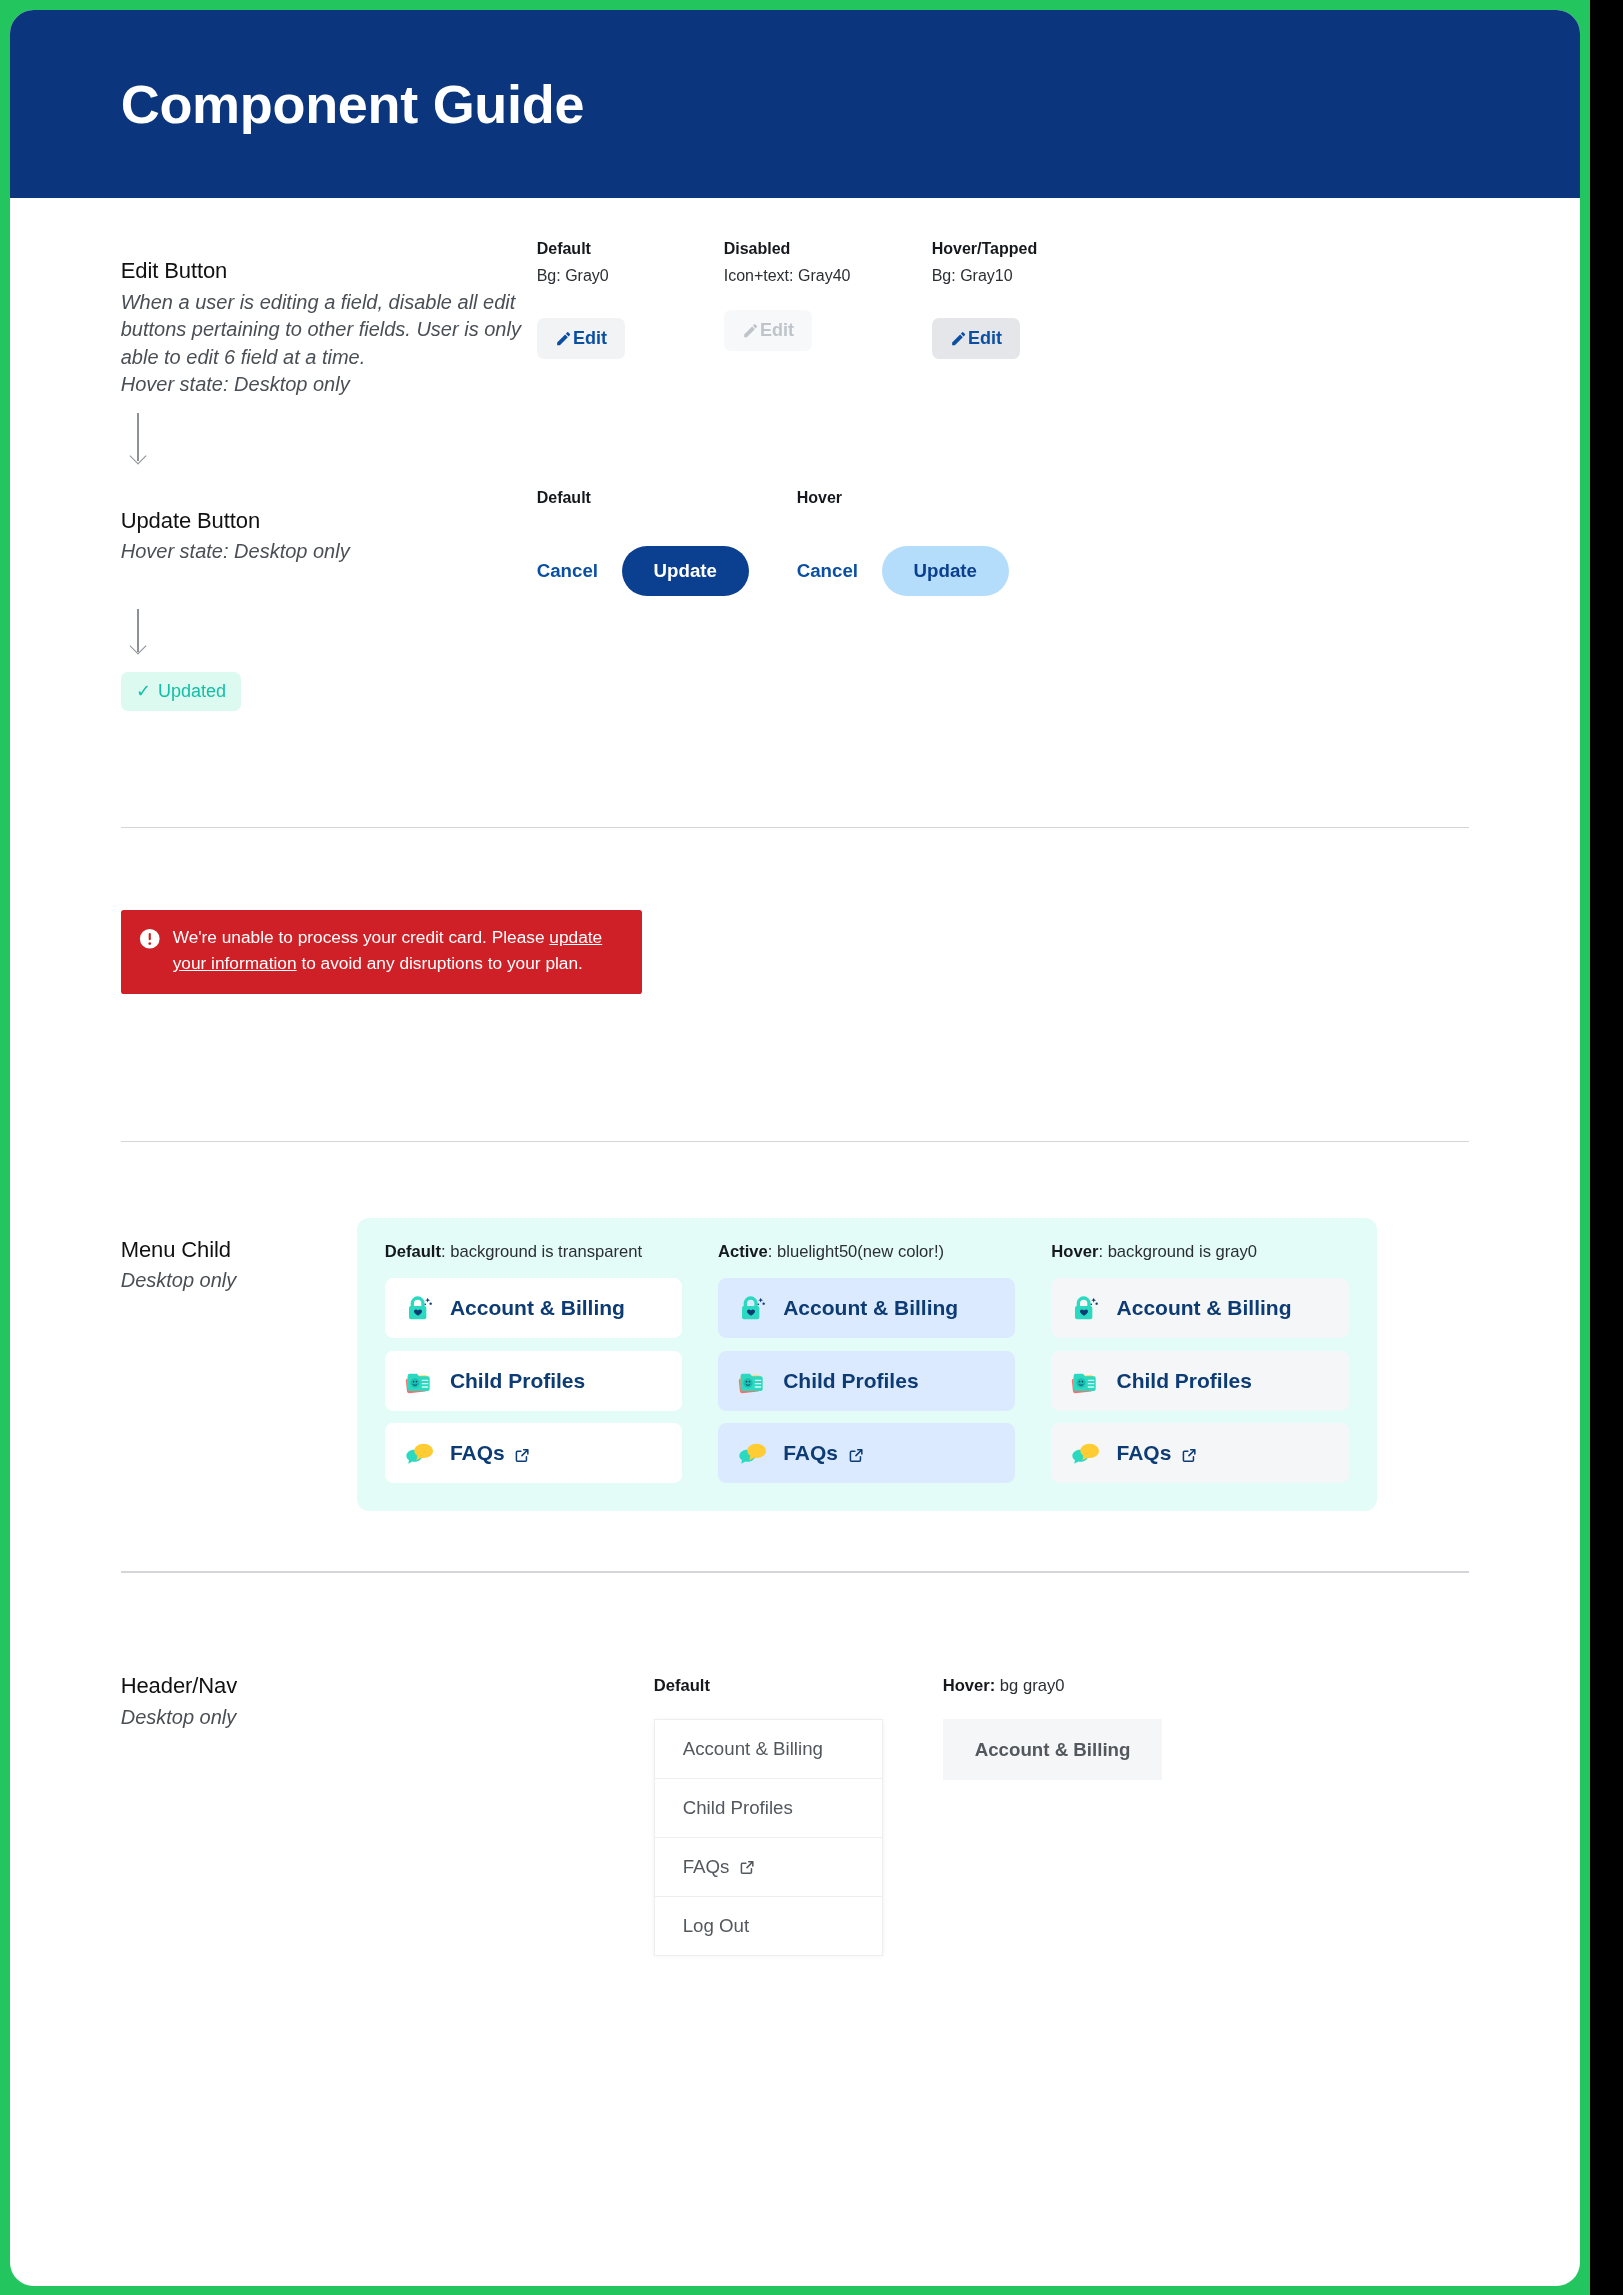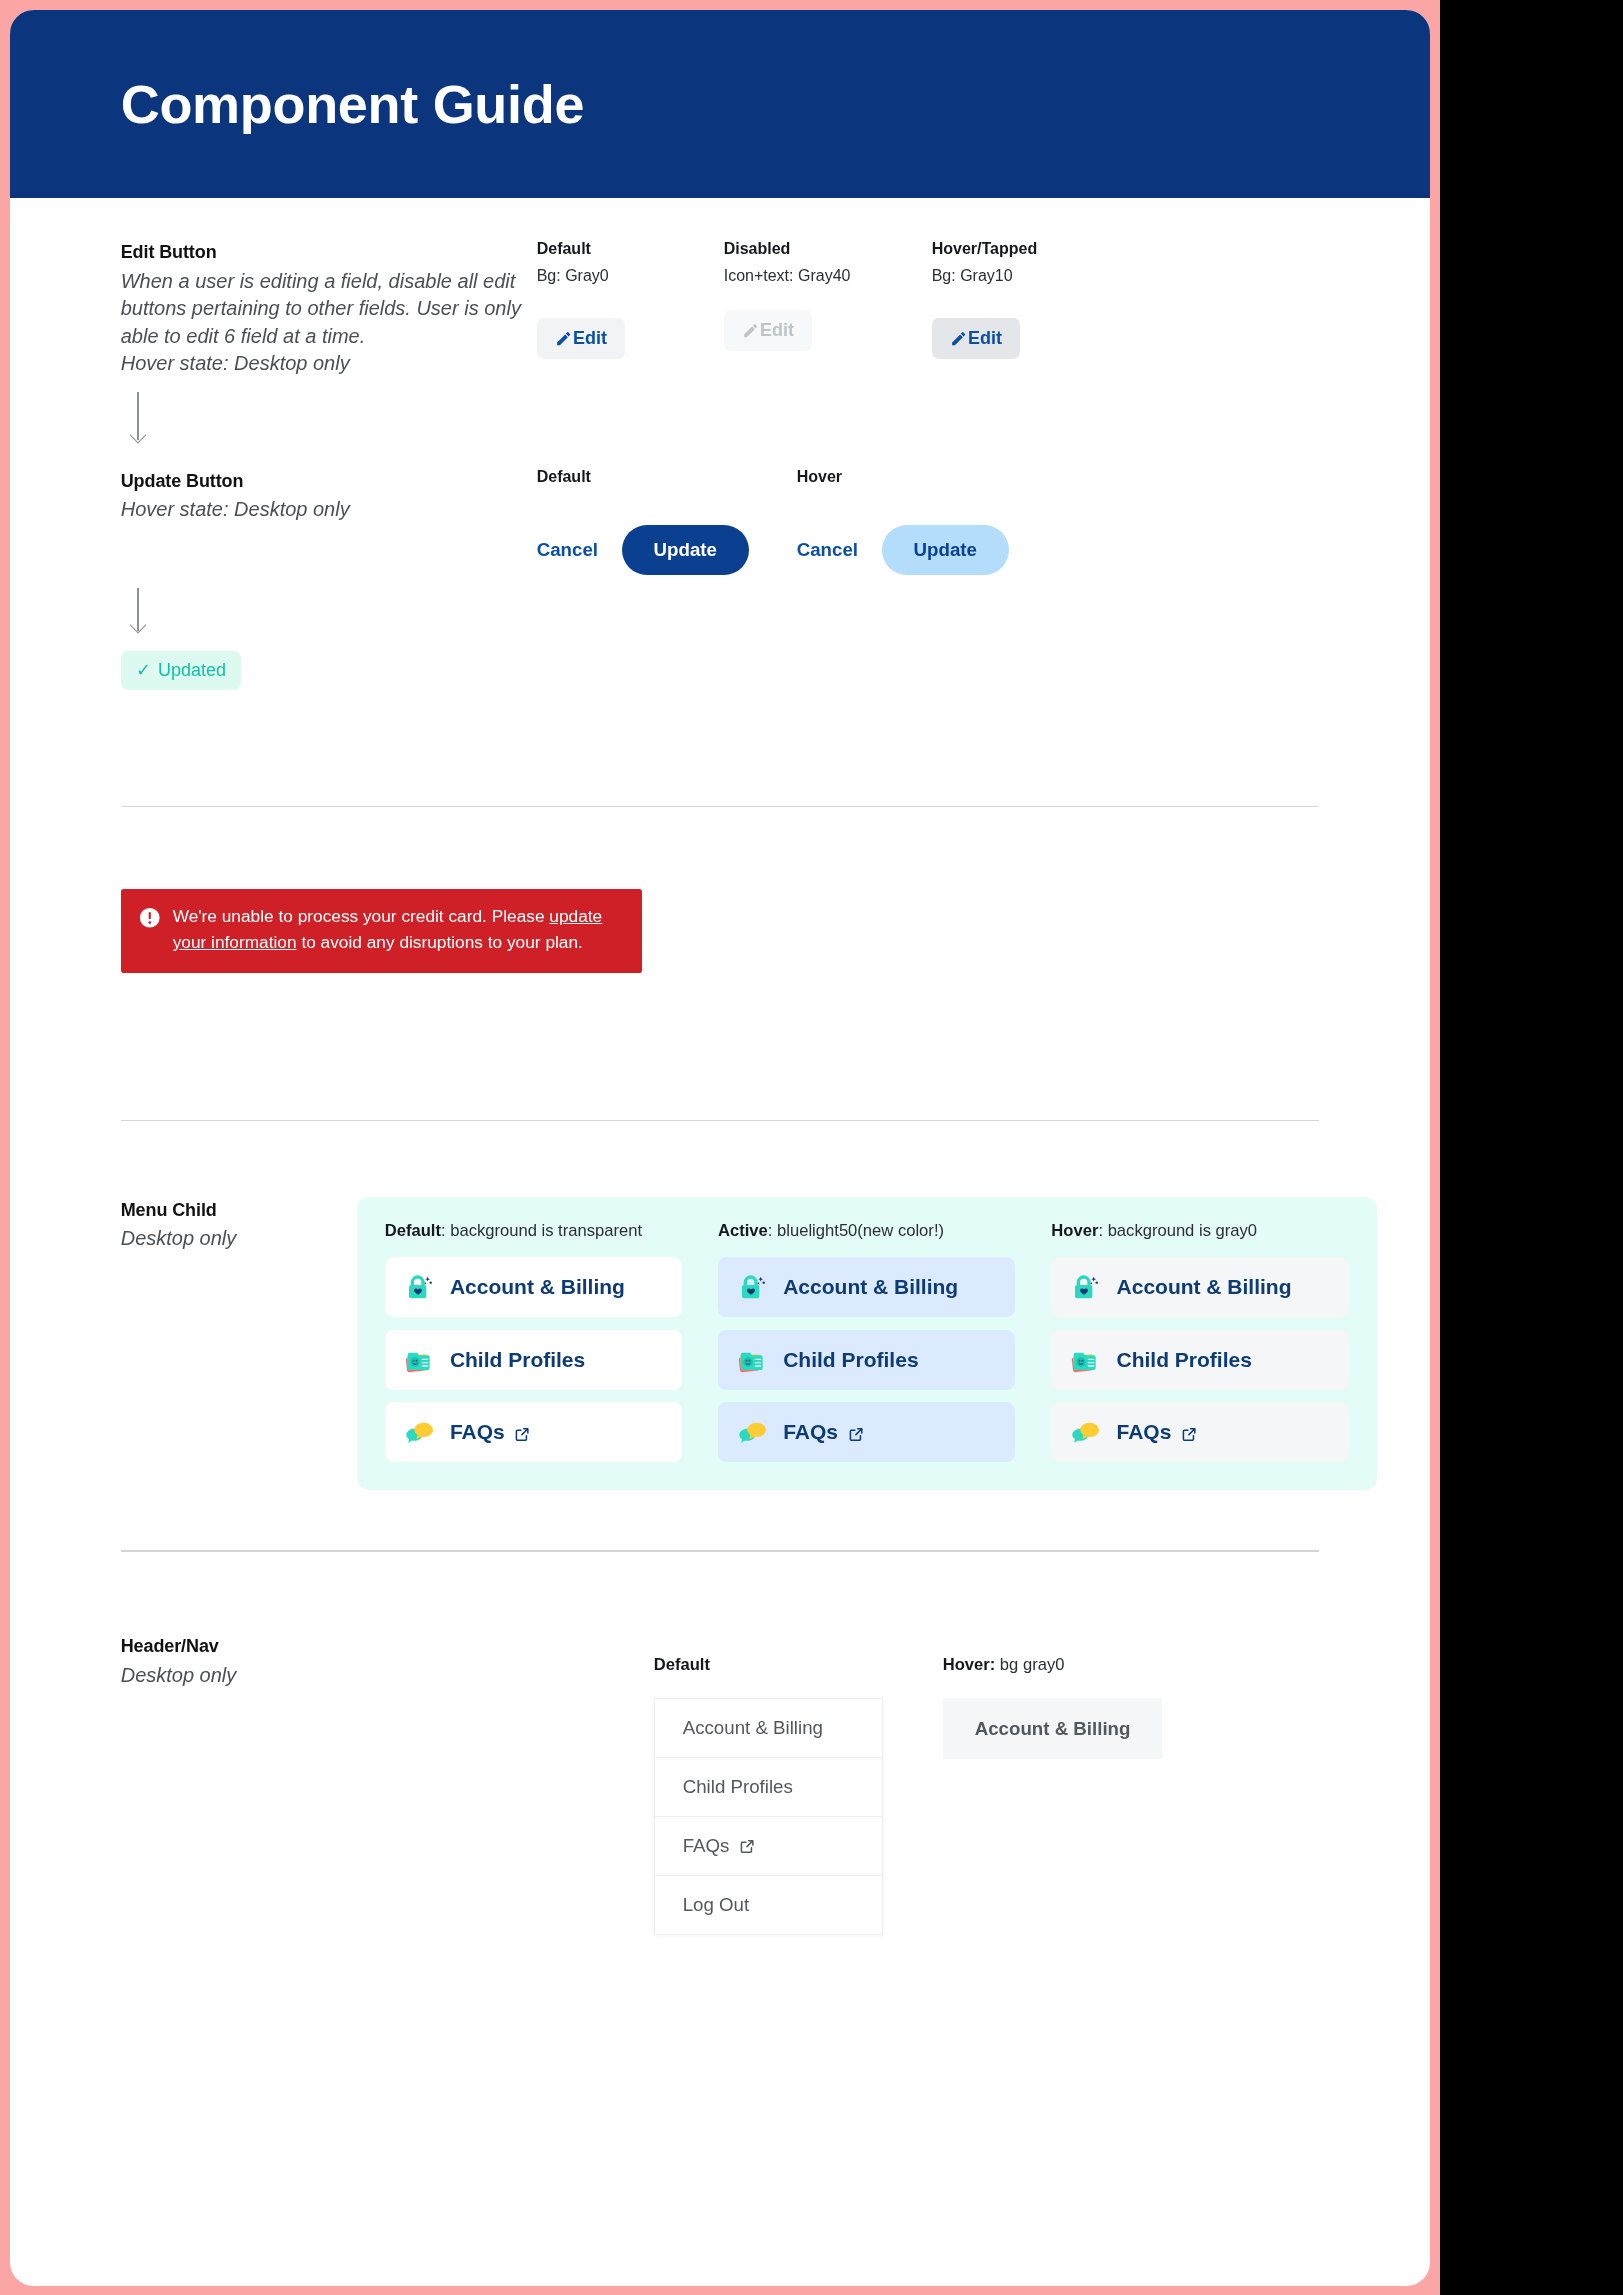--- a/index.html
+++ b/index.html
@@ -1,23 +1,23 @@
 <!DOCTYPE html>
 <html style="font-size:11px"><head>
 <meta charset="utf-8">
 <style>
   * { box-sizing: border-box; margin: 0; padding: 0; }
   html, body {
     background: #000;
     font-family: "Liberation Sans", sans-serif;
   }
   .page {
-    width: 1440px;
+    width: 1590px;
     height: 2295px;
-    background: #fca5a5;
+    background: #22c55e;
     display: flex;
     justify-content: center;
     align-items: flex-start;
     padding: 9.7px 9.7px;
   }
   .sheet {
     width: 1604px;
     height: 2276px;
     background: #ffffff;
     border-radius: 23.6px;
@@ -41,25 +41,26 @@
   }
 
   
   .body-wrap { padding: 0 111px 0 111px; position: relative; }
 
   .row { display: flex; position: relative; }
   .left-col { width: 416px; flex: 0 0 416px; padding-top: 2.8px; }
   .right-col { flex: 1; position: relative; }
 
   .sec-title {
-    font-size: 18px;
-    font-weight: bold;
+    font-size: 22px;
+    font-weight: normal;
     color: #111111;
     margin-bottom: 4.2px;
     letter-spacing: -0.1px;
+    margin-top: 16px;
   }
   .sec-desc {
     font-size: 20px;
     font-style: italic;
     color: #4a4f55;
     line-height: 1.38;
     max-width: 416px;
   }
 
   .state-label {

